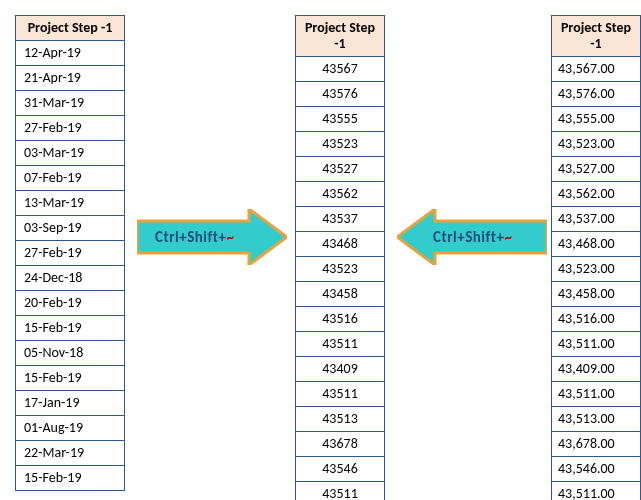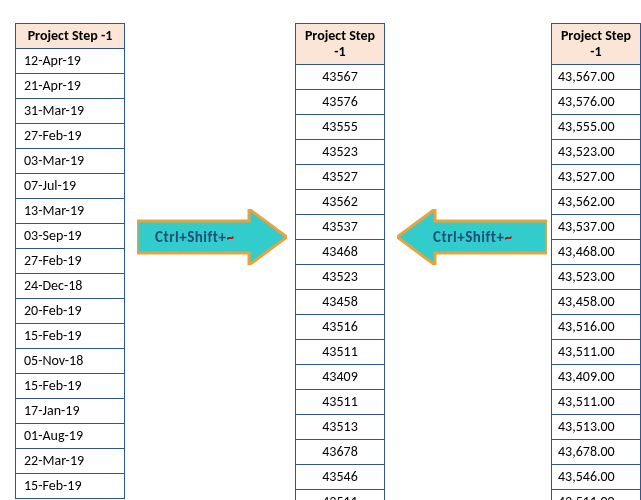--- a/index.html
+++ b/index.html
@@ -13,21 +13,21 @@
     height: 500px;
     box-sizing: border-box;
   }
   .stage {
     position: relative;
     width: 100%;
     height: 100%;
   }
   .col {
     position: absolute;
-    top: 8px;
+    top: 0;
   }
   .col-1 { left: 0px; width: 110px; }
   .col-2 { left: 280px; width: 90px; }
   .col-3 { left: 536px; width: 90px; }
 
   table {
     border-collapse: collapse;
     width: 100%;
   }
   th, td {
@@ -101,21 +101,21 @@
         <tr>
             <td>31-Mar-19</td>
           </tr>
         <tr>
             <td>27-Feb-19</td>
           </tr>
         <tr>
             <td>03-Mar-19</td>
           </tr>
         <tr>
-            <td>07-Jul-19</td>
+            <td>07-Feb-19</td>
           </tr>
         <tr>
             <td>13-Mar-19</td>
           </tr>
         <tr>
             <td>03-Sep-19</td>
           </tr>
         <tr>
             <td>27-Feb-19</td>
           </tr>

